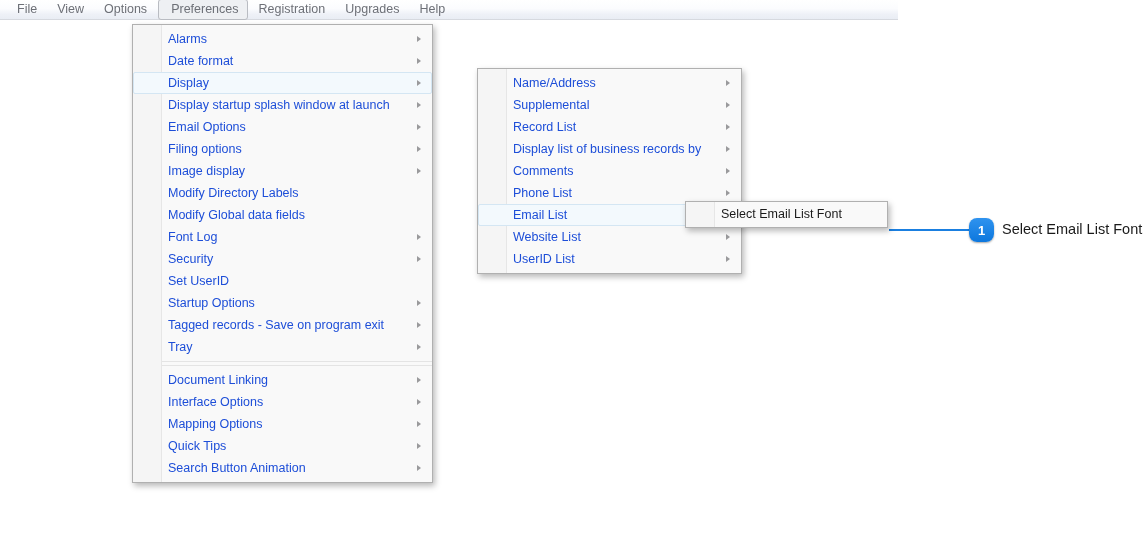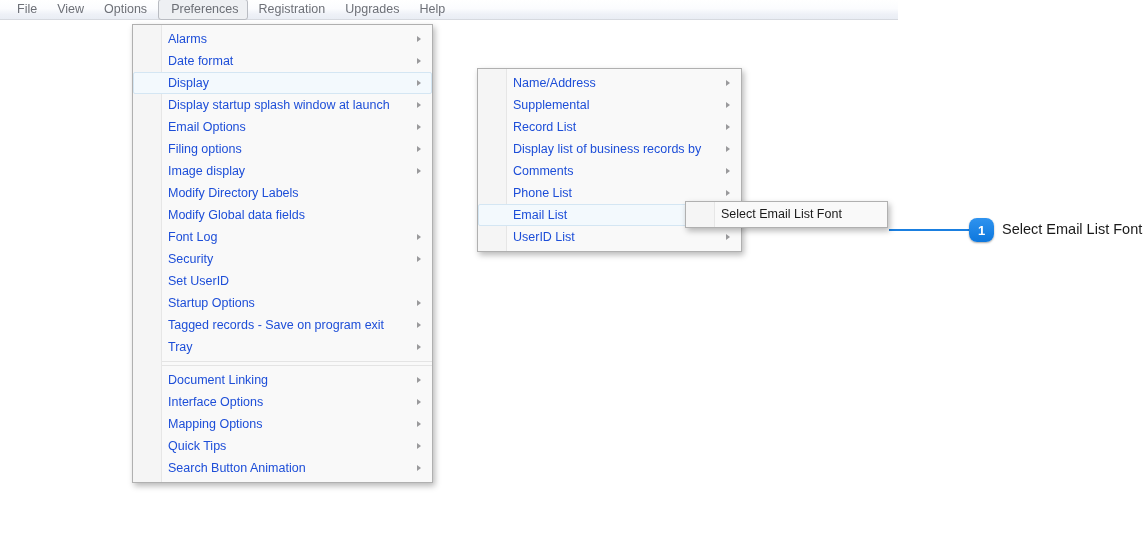--- a/index.html
+++ b/index.html
@@ -297,20 +297,24 @@
       </div>
       <div class="menu-item">
         <span>Phone List</span>
         <span class="arrow"></span>
       </div>
       <div class="menu-item selected">
         <span>Email List</span>
         <span class="arrow"></span>
       </div>
       <div class="menu-item">
+        <span>Website List</span>
+        <span class="arrow"></span>
+      </div>
+      <div class="menu-item">
         <span>UserID List</span>
         <span class="arrow"></span>
       </div>
     </div>
 </div>
 
 <div class="menu" id="menu-emaillist">
   <div class="gutter"></div>
   <div class="menu-items">
       <div class="menu-item dark">

